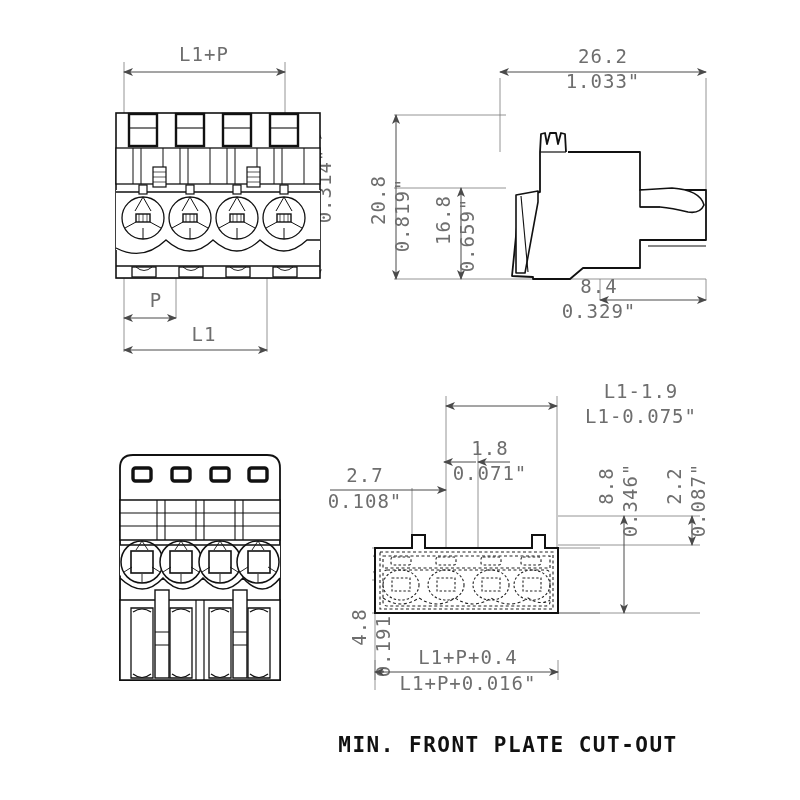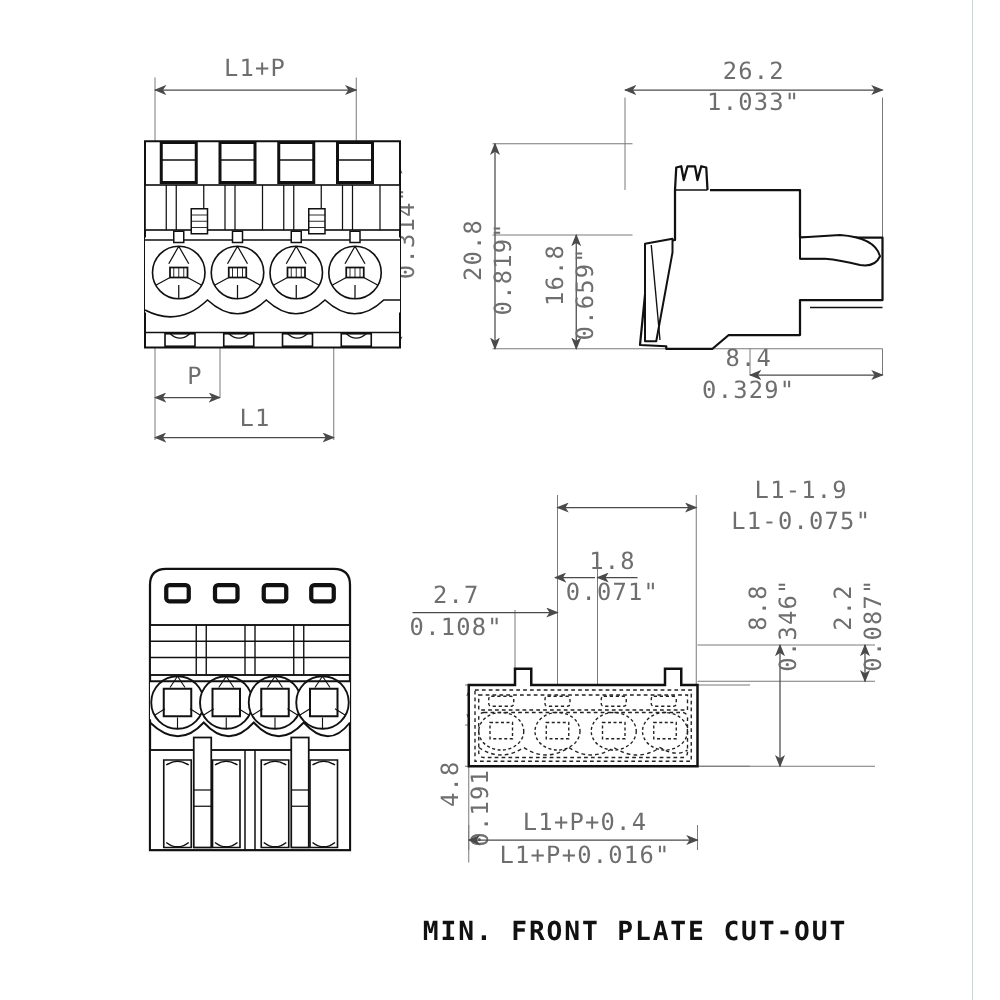--- a/index.html
+++ b/index.html
@@ -1,17 +1,17 @@
 <!DOCTYPE html>
 <html><head>
 <meta charset="utf-8">
 <style>
   html,body{margin:0;padding:0;background:#ffffff;}
   body{width:800px;height:800px;font-family:"DejaVu Sans Mono",monospace;}
-  #sheet{position:relative;width:778px;height:800px;overflow:hidden;background:#0f766e;}
+  #sheet{position:relative;width:778px;height:800px;overflow:hidden;background:#1d4ed8;}
   svg{display:block;}
   .dimtext{
     font-family:"DejaVu Sans Mono",monospace;
     font-size:19px;
     fill:#6e6e6e;
     letter-spacing:1px;
   }
   .caption{
     font-family:"DejaVu Sans Mono",monospace;
     font-size:21px;

